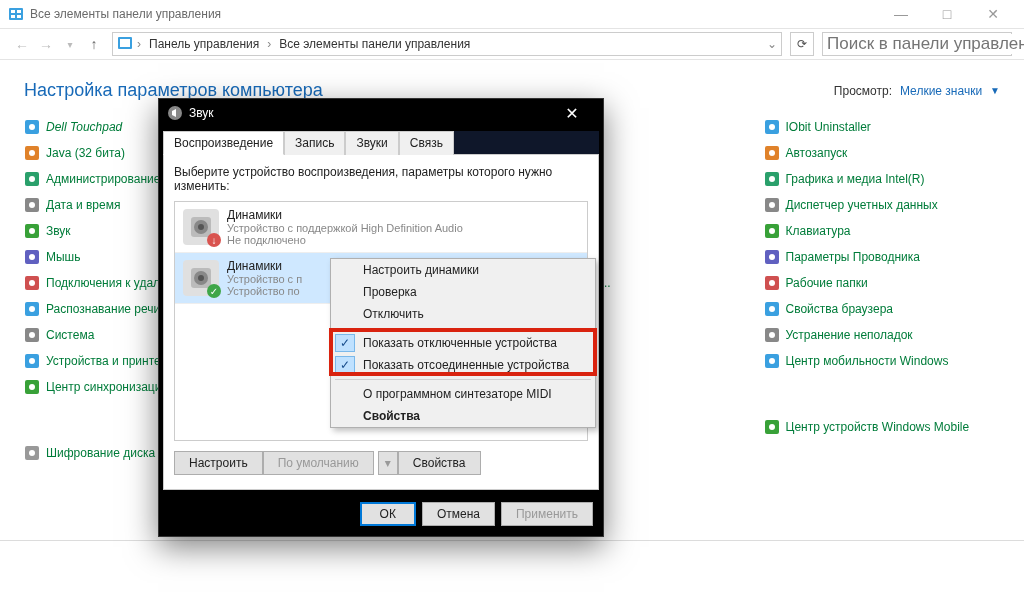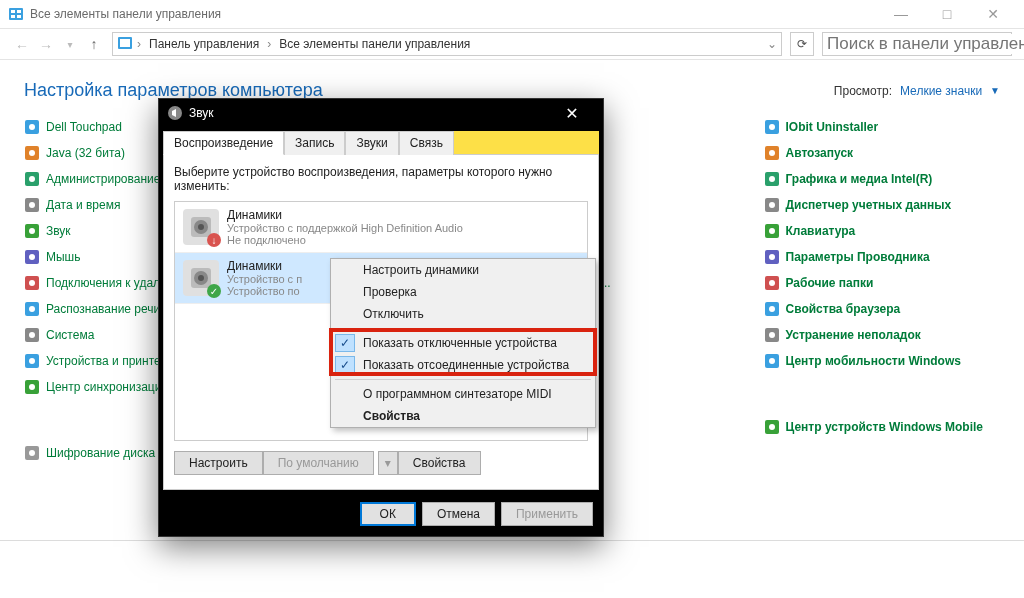--- a/index.html
+++ b/index.html
@@ -32,33 +32,33 @@
 .view-row { font-size: 12px; color: #333; display: flex; align-items: center; gap: 8px; }
 .view-link { color: #186ab8; }
 .chev { color: #186ab8; font-size: 10px; }
 
 .items-grid { display: grid; grid-template-columns: repeat(4, 1fr); column-gap: 10px; row-gap: 6px; }
 .item { display: flex; align-items: center; gap: 6px; height: 20px; }
 .item .iicon { width: 16px; height: 16px; display: inline-flex; align-items: center; justify-content: center; font-size: 12px; }
 .item a { color: #007c3a; font-size: 12px; text-decoration: none; }
 .col1 { grid-column: 1; }
 .col3 { grid-column: 3; }
-.col4 { grid-column: 4; font-weight: bold; }
+.col4 { grid-column: 4; }
 
 .footer { position: absolute; left: 0; bottom: 0; height: 58px; border-top: 1px solid #dcdcdc; width: 100%; }
 
 
 .dialog { position: absolute; left: 158px; top: 98px; width: 446px; background: #000; border: 1px solid #333; box-shadow: 0 10px 30px rgba(0,0,0,.5); }
 .dlg-title { display: flex; align-items: center; height: 28px; padding: 0 8px; color: #fff; font-size: 12px; }
 .dlg-title .icon { width: 16px; height: 16px; margin-right: 6px; display: inline-flex; align-items: center; justify-content: center; }
 .dlg-title .t { flex: 1; }
 .dlg-close { width: 46px; height: 28px; display: flex; align-items: center; justify-content: center; color: #fff; font-size: 16px; }
 .dlg-body { background: #000; padding: 4px; }
 
-.tabs { display: flex; background: #fde047; gap: 0; }
+.tabs { display: flex; background: #0f172a; gap: 0; }
 .tab { padding: 4px 10px; font-size: 12px; background: #f0f0f0; border: 1px solid #ccc; border-bottom: none; color: #222; }
 .tab.active { background: #fff; border-bottom: 1px solid #fff; position: relative; z-index: 2; }
 
 .tabpane { background: #fff; border: 1px solid #ccc; padding: 10px 10px 14px 10px; margin-top: -1px; }
 .desc { font-size: 12px; color: #222; margin-bottom: 8px; }
 .devlist { border: 1px solid #ccc; background: #fff; min-height: 240px; }
 .dev { display: flex; align-items: center; gap: 8px; padding: 6px 8px; border-bottom: 1px solid #eee; position: relative; }
 .dev.selected { background: #cfe8ff; }
 .dev .dicn { width: 36px; height: 36px; background: #e0e0e0; border-radius: 4px; position: relative; display: flex; align-items: center; justify-content: center; }
 .dev .badge { position: absolute; right: -2px; bottom: -2px; width: 14px; height: 14px; border-radius: 50%; display: flex; align-items: center; justify-content: center; font-size: 10px; color: #fff; }
@@ -142,21 +142,21 @@
     <div class="heading">Настройка параметров компьютера</div>
     <div class="view-row">
       <span>Просмотр:</span>
       <span class="view-link">Мелкие значки</span>
       <span class="chev">▼</span>
     </div>
   </div>
 
   <div class="items-grid" id="items-grid">
 
-  <div class="item col1" style="grid-row: 1;">
+  <div class="item col1" style="grid-row: 1; font-style: italic;">
         <span class="iicon">
           <svg class="svg16" viewBox="0 0 16 16">
             <rect x="1" y="1" width="14" height="14" rx="2" fill="#3aa0e0"></rect>
             <circle cx="8" cy="8" r="3" fill="#fff"></circle>
           </svg>
         </span>
         <a href="#">Dell Touchpad</a>
       </div>
       <div class="item col1" style="grid-row: 2;">
         <span class="iicon">

